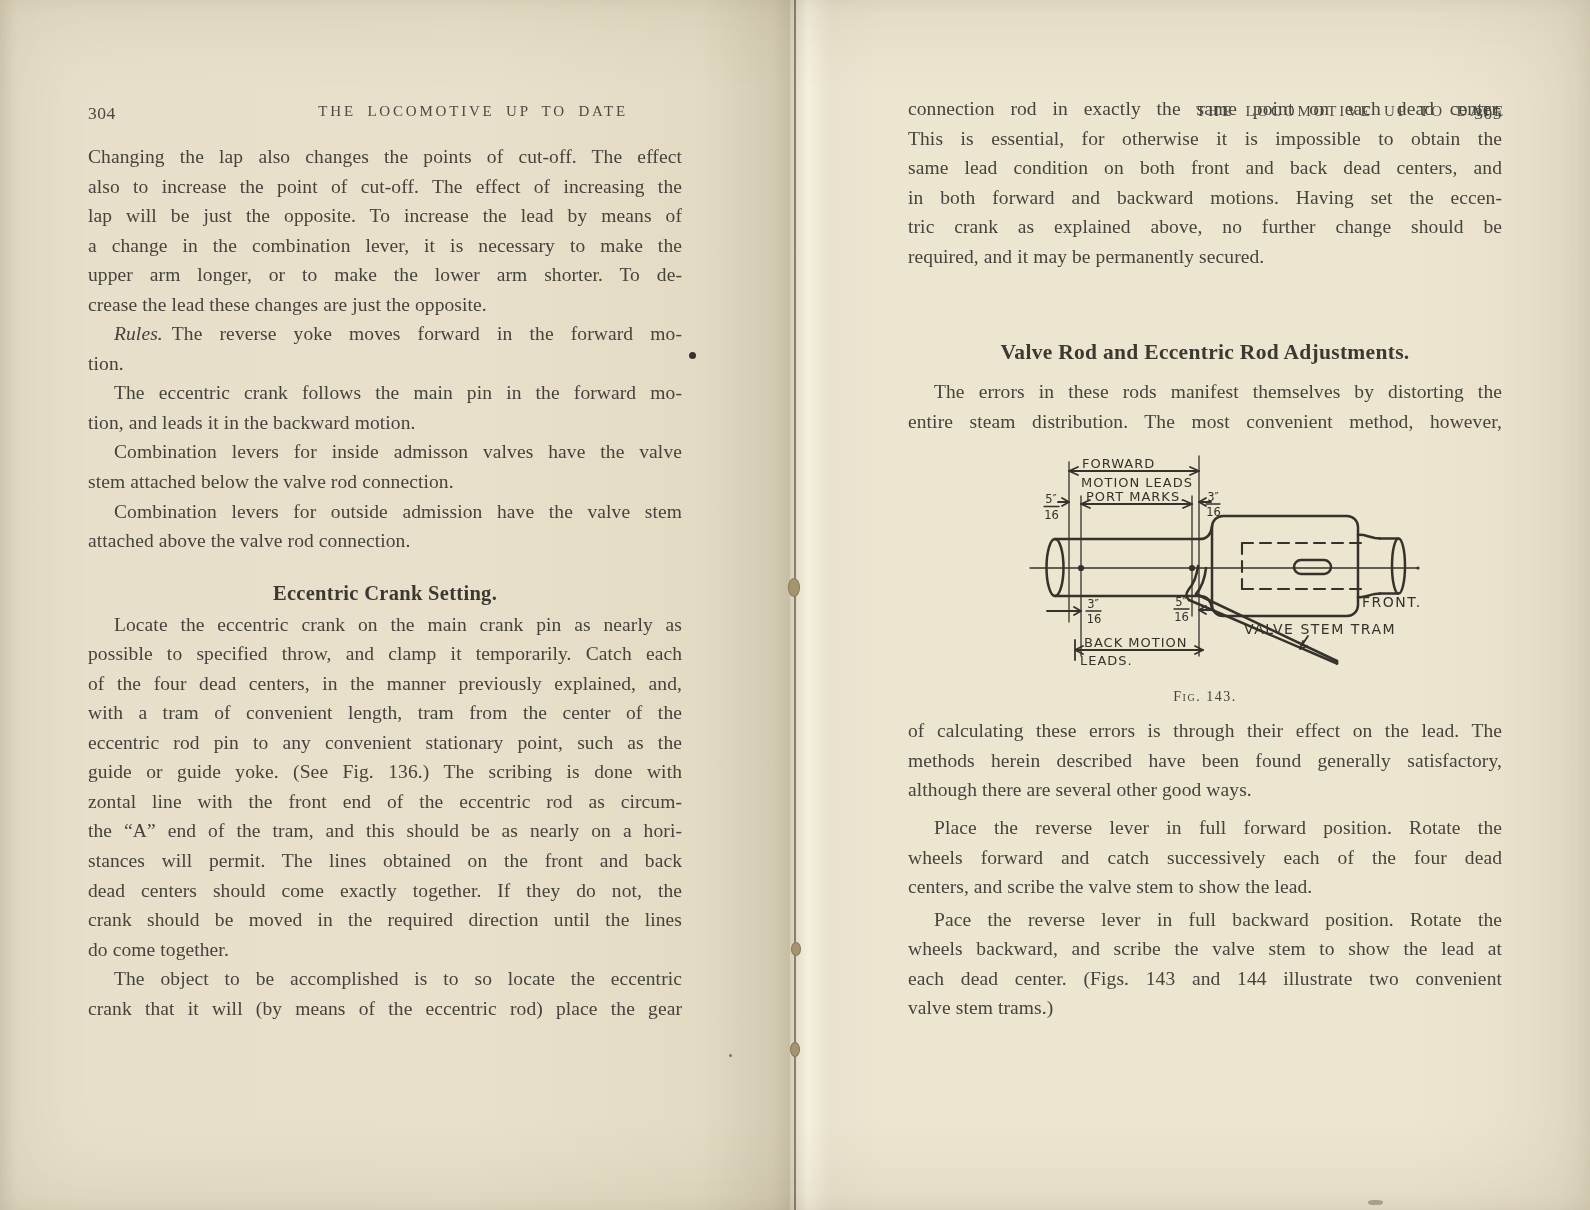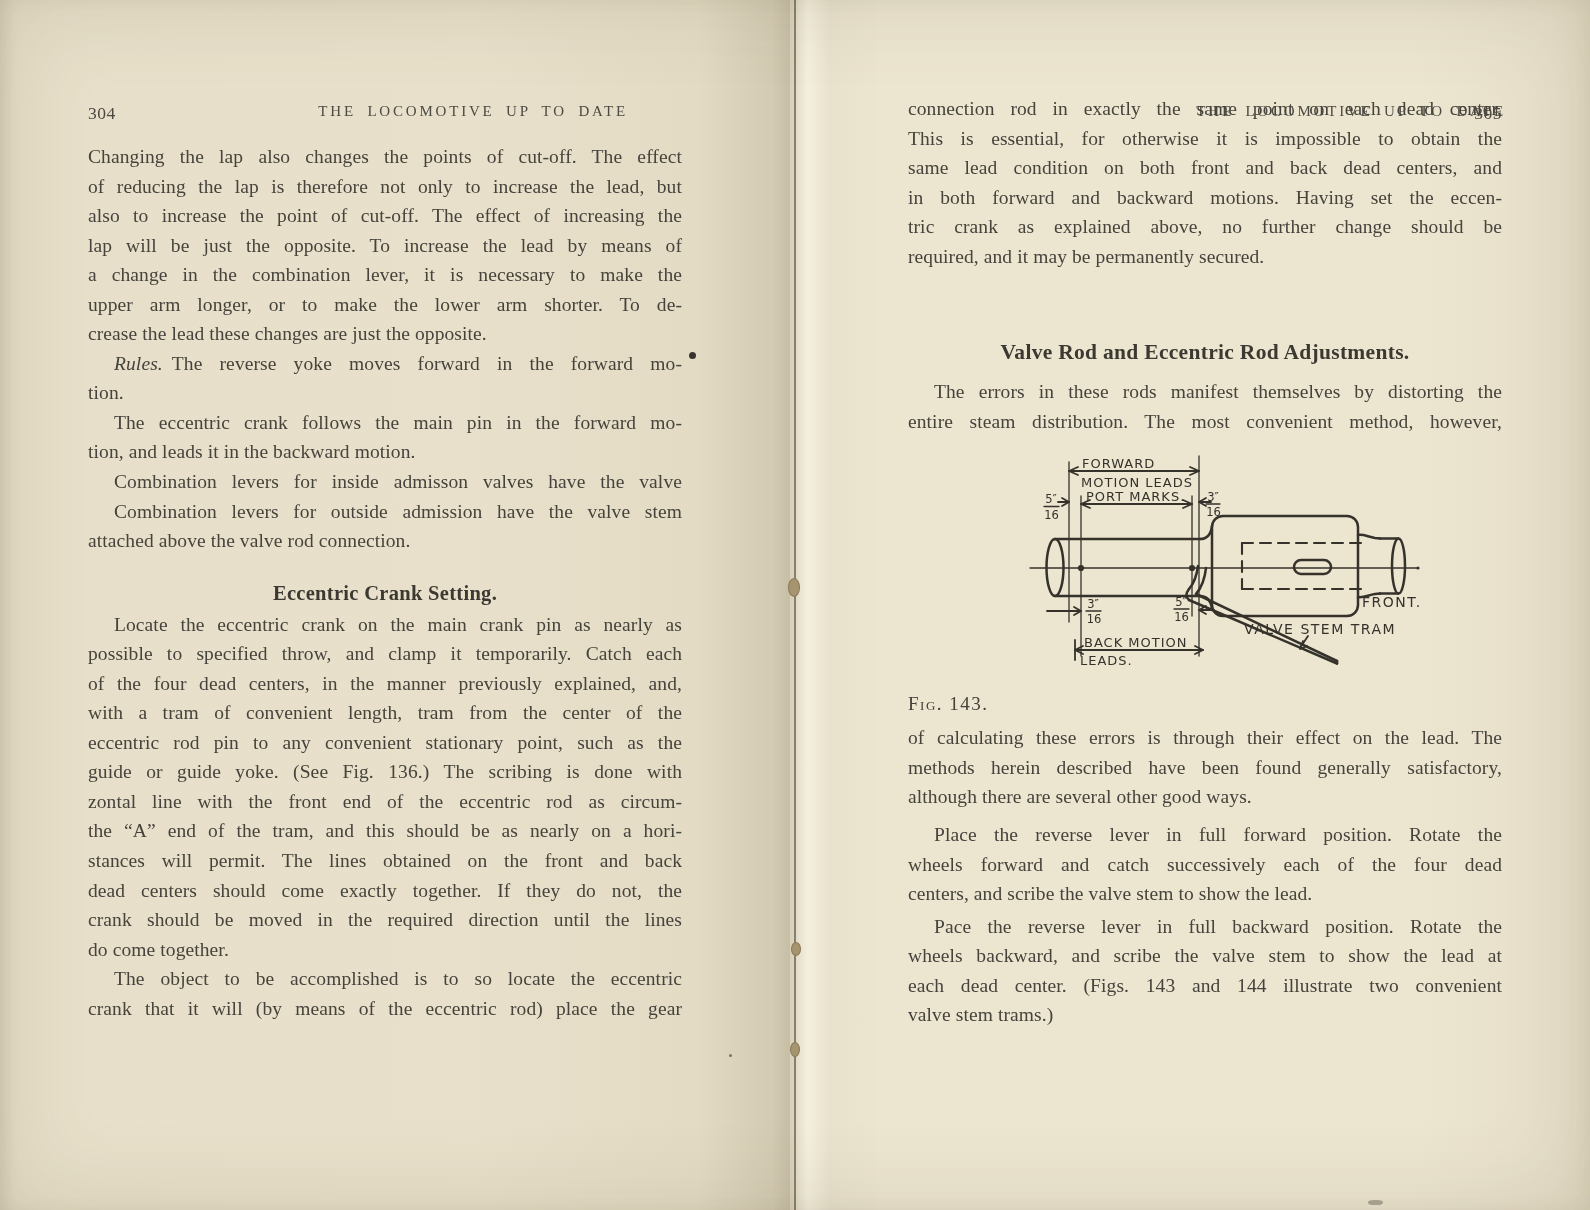--- a/index.html
+++ b/index.html
@@ -48,21 +48,21 @@
   .ilead{font-style:italic;margin-right:9px;}
   .sec{font-weight:bold;text-align:center;color:#3b3931;margin:0;}
   .sec-left{font-size:20.5px;line-height:30px;margin-top:22px;letter-spacing:.3px;}
   .sec-right{font-size:21.5px;line-height:30px;margin-top:66px;letter-spacing:.3px;}
   .p6{margin-top:2px;}
   .p-r2{margin-top:10px;}
   .p-r4{margin-top:7px;}
   .p-r5{margin-top:8px;}
   .p-r6{margin-top:3px;}
   .fig{display:block;margin:8px 0 0 77px;}
-  .figcap{margin-top:12px;text-align:left;font-variant:small-caps;font-size:19px;letter-spacing:1.5px;line-height:25px;color:#44423a;}
+  .figcap{margin-top:5px;text-align:center;font-variant:small-caps;font-size:14px;letter-spacing:1.5px;line-height:25px;color:#44423a;}
   .fig text{font-family:"DejaVu Sans",sans-serif;fill:#34322b;font-size:13px;letter-spacing:1px;}
   .fig .big{font-size:14px;letter-spacing:1.5px;}
   .fig .fr{font-size:11.5px;letter-spacing:0;text-anchor:middle;}
   .fig path,.fig rect,.fig ellipse,.fig line{fill:none;stroke:#34322b;stroke-linecap:round;stroke-linejoin:round;}
   .fig .thin{stroke-width:1.3;}
   .fig .med{stroke-width:1.8;}
   .fig .bold{stroke-width:2.5;}
   .fig .dash{stroke-width:2.1;stroke-dasharray:11 7;}
   .fig .dot{fill:#34322b;stroke:none;}
 </style>
@@ -80,37 +80,37 @@
 
   <section class="page">
     <div class="col col-left">
       <div class="pagehead">
         <span class="pagenum pn-left">304</span>
         <span class="runhead rh-left">THE LOCOMOTIVE UP TO DATE</span>
       </div>
       <div class="bodytext bt-left">
         <div class="para">
             <div class="line">Changing the lap also changes the points of cut-off.  The effect</div>
-            <div class="line">of reducing the lap is therefore not only to increase the lead, but</div>
             <div class="line">also to increase the point of cut-off.  The effect of increasing the</div>
             <div class="line">lap will be just the opposite.  To increase the lead by means of</div>
             <div class="line">a change in the combination lever, it is necessary to make the</div>
             <div class="line">upper arm longer, or to make the lower arm shorter.  To de-</div>
             <div class="line last">crease the lead these changes are just the opposite.</div>
           </div>
         <div class="para">
             <div class="line ind"><span class="ilead">Rules.</span>The reverse yoke moves forward in the forward mo-</div>
             <div class="line last">tion.</div>
           </div>
         <div class="para">
             <div class="line ind">The eccentric crank follows the main pin in the forward mo-</div>
             <div class="line last">tion, and leads it in the backward motion.</div>
           </div>
         <div class="para">
             <div class="line ind">Combination levers for inside admisson valves have the valve</div>
+            <div class="line last">stem attached below the valve rod connection.</div>
           </div>
         <div class="para">
             <div class="line ind">Combination levers for outside admission have the valve stem</div>
             <div class="line last">attached above the valve rod connection.</div>
           </div>
         <h2 class="sec sec-left">Eccentric Crank Setting.</h2>
         <div class="para p6">
             <div class="line ind">Locate the eccentric crank on the main crank pin as nearly as</div>
             <div class="line">possible to specified throw, and clamp it temporarily.  Catch each</div>
             <div class="line">of the four dead centers, in the manner previously explained, and,</div>

